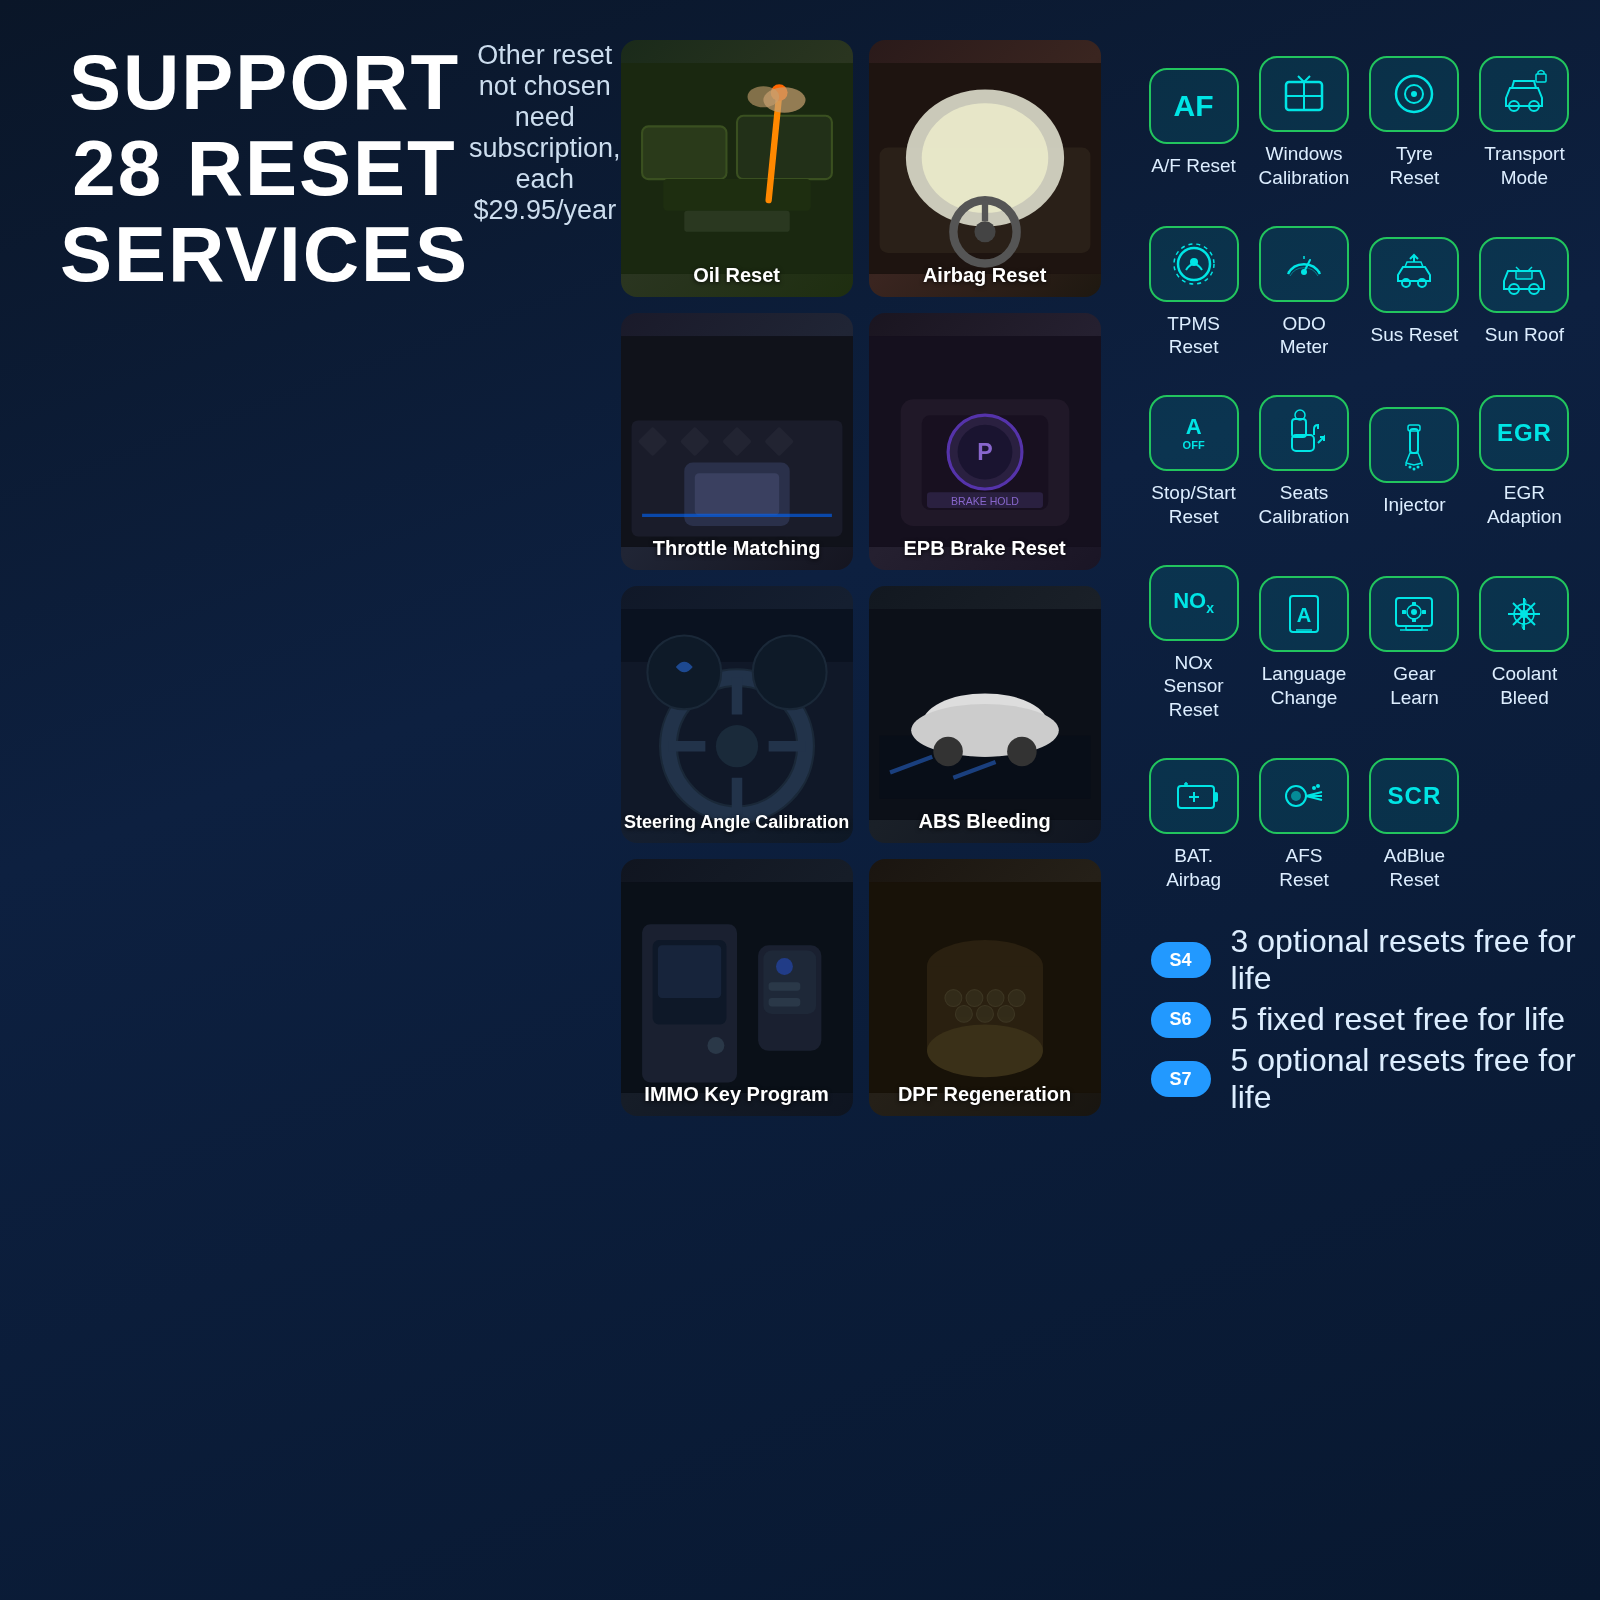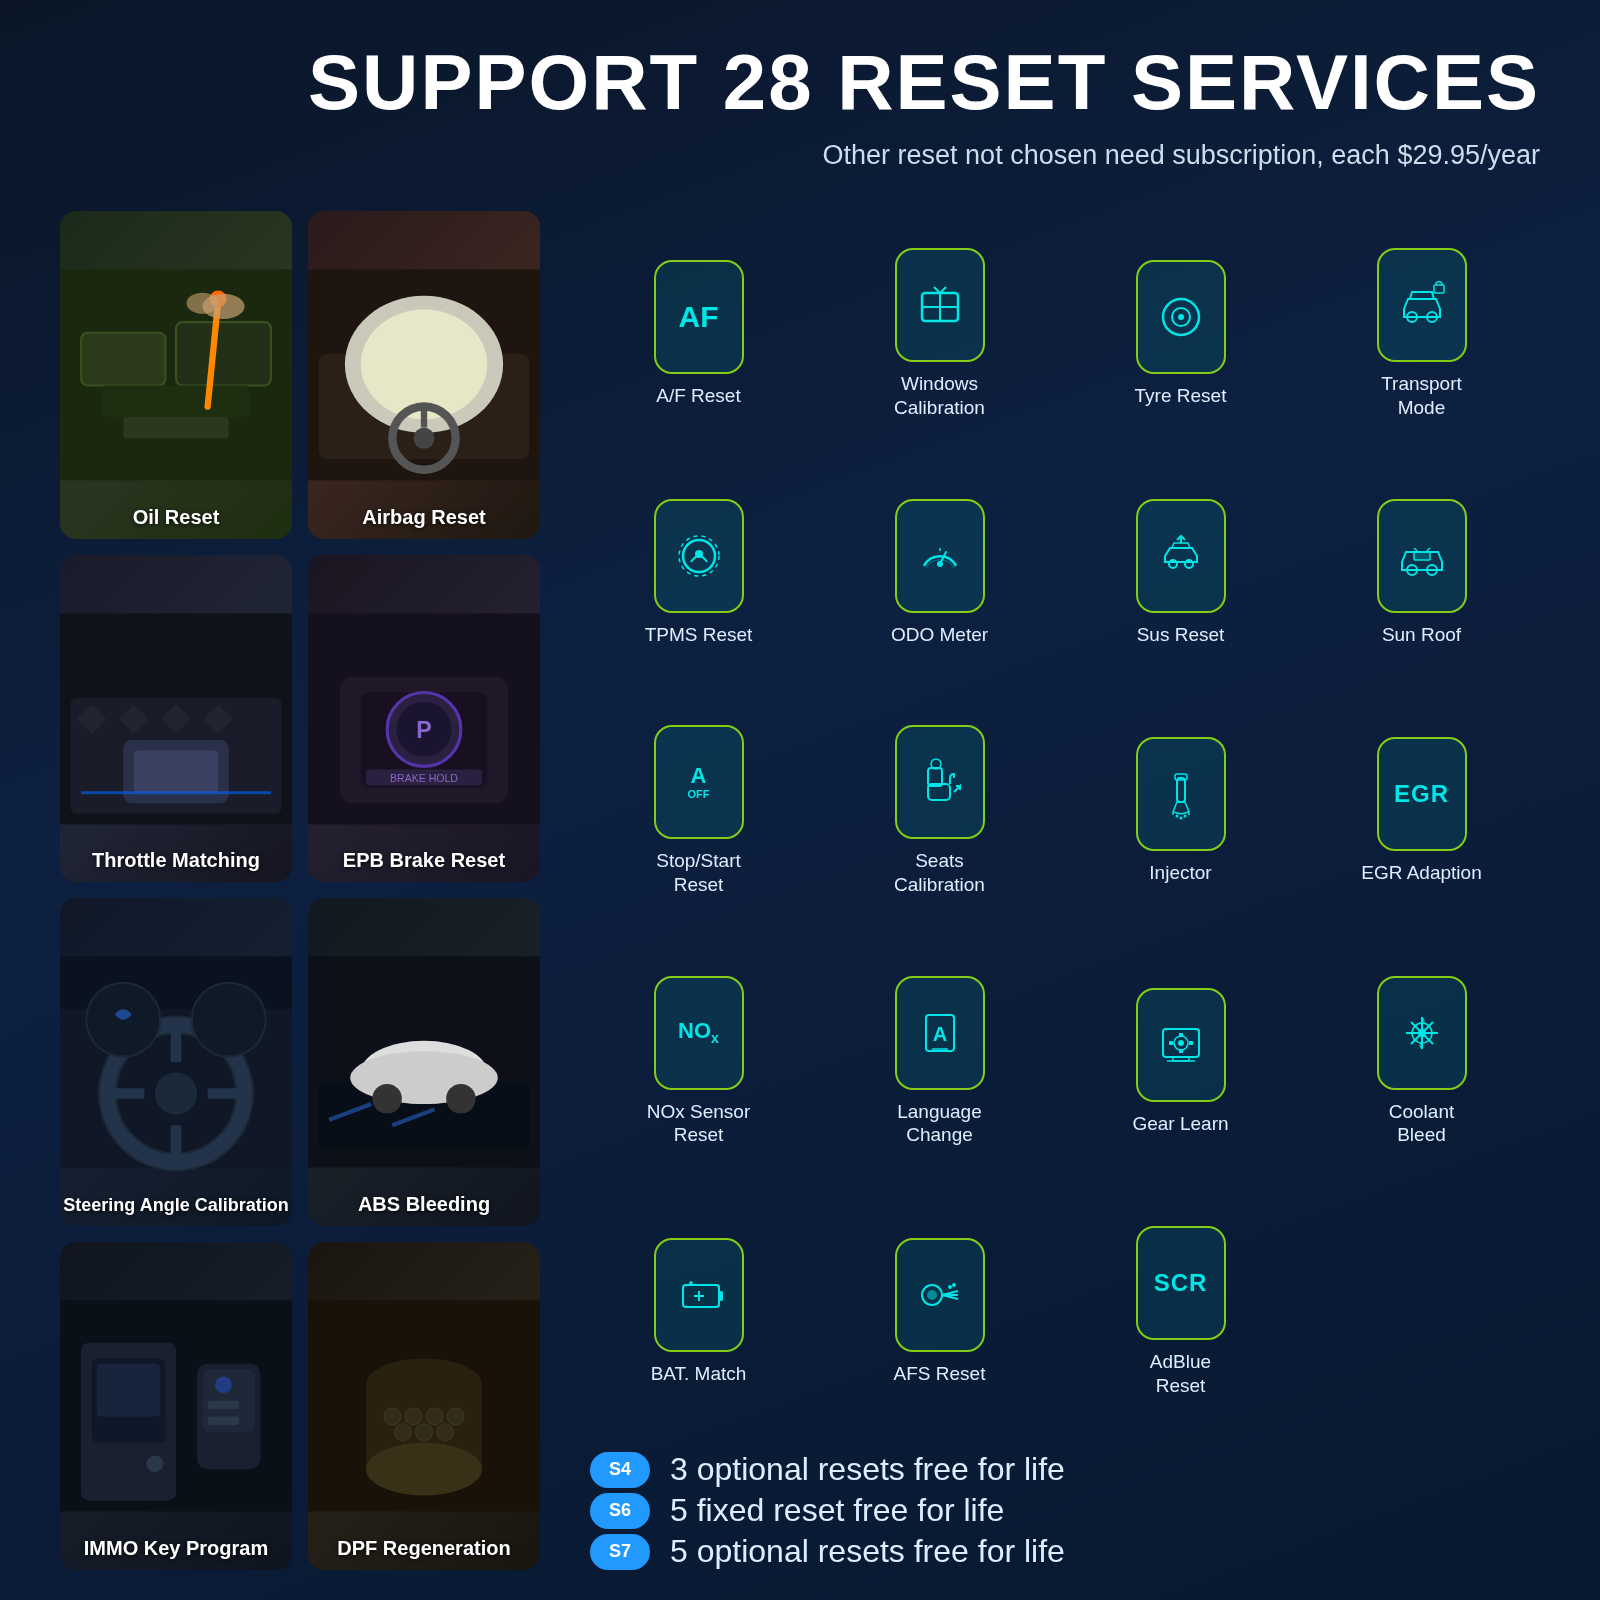--- a/index.html
+++ b/index.html
@@ -9,22 +9,22 @@
       background: linear-gradient(160deg, #0a1628 0%, #0d2040 40%, #081830 100%);
       font-family: Arial, sans-serif;
       color: #ffffff;
       overflow: hidden;
     }
 
     .main-container {
       width: 100%;
       height: 100%;
       display: flex;
-      flex-direction: column;
-      align-items: flex-end;
+      flex-direction: row;
+      align-items: flex-start;
       padding: 40px 60px 30px 60px;
     }
 
     .main-title {
       font-size: 78px;
       font-weight: 900;
       color: #ffffff;
       text-align: center;
       letter-spacing: 2px;
       line-height: 1.1;
@@ -104,24 +104,24 @@
       display: flex;
       flex-direction: column;
       align-items: center;
       justify-content: center;
       padding: 16px 8px 12px 8px;
       gap: 10px;
     }
 
     .icon-circle {
       width: 90px;
-      height: 114px;
+      height: 76px;
       border-radius: 18px;
       background: rgba(0, 200, 200, 0.12);
-      border: 2px solid #84cc16;
+      border: 2px solid #22c55e;
       display: flex;
       align-items: center;
       justify-content: center;
       color: #00e5e5;
       font-size: 28px;
       font-weight: 900;
     }
 
     .icon-svg {
       width: 52px;
@@ -588,21 +588,21 @@
               <rect x="10" y="16" width="36" height="22" rx="3" stroke="#00e5e5" stroke-width="2"></rect>
               <rect x="46" y="22" width="4" height="10" rx="2" fill="#00e5e5"></rect>
 
               <line x1="26" y1="22" x2="26" y2="32" stroke="#00e5e5" stroke-width="2"></line>
               <line x1="21" y1="27" x2="31" y2="27" stroke="#00e5e5" stroke-width="2"></line>
 
               <line x1="18" y1="12" x2="18" y2="16" stroke="#00e5e5" stroke-width="1.5"></line>
               <line x1="16" y1="14" x2="20" y2="14" stroke="#00e5e5" stroke-width="1.5"></line>
             </svg>
           </div>
-          <span class="icon-label">BAT. Match</span>
+          <span class="icon-label">BAT. Airbag</span>
         </div>
 
         <div class="icon-item">
           <div class="icon-circle">
             <svg class="icon-svg" viewBox="0 0 52 52" fill="none" xmlns="http://www.w3.org/2000/svg">
 
               <circle cx="18" cy="26" r="10" stroke="#00e5e5" stroke-width="2"></circle>
               <circle cx="18" cy="26" r="5" fill="#00e5e5" opacity="0.5"></circle>
 
               <line x1="28" y1="26" x2="44" y2="22" stroke="#00e5e5" stroke-width="2"></line>

